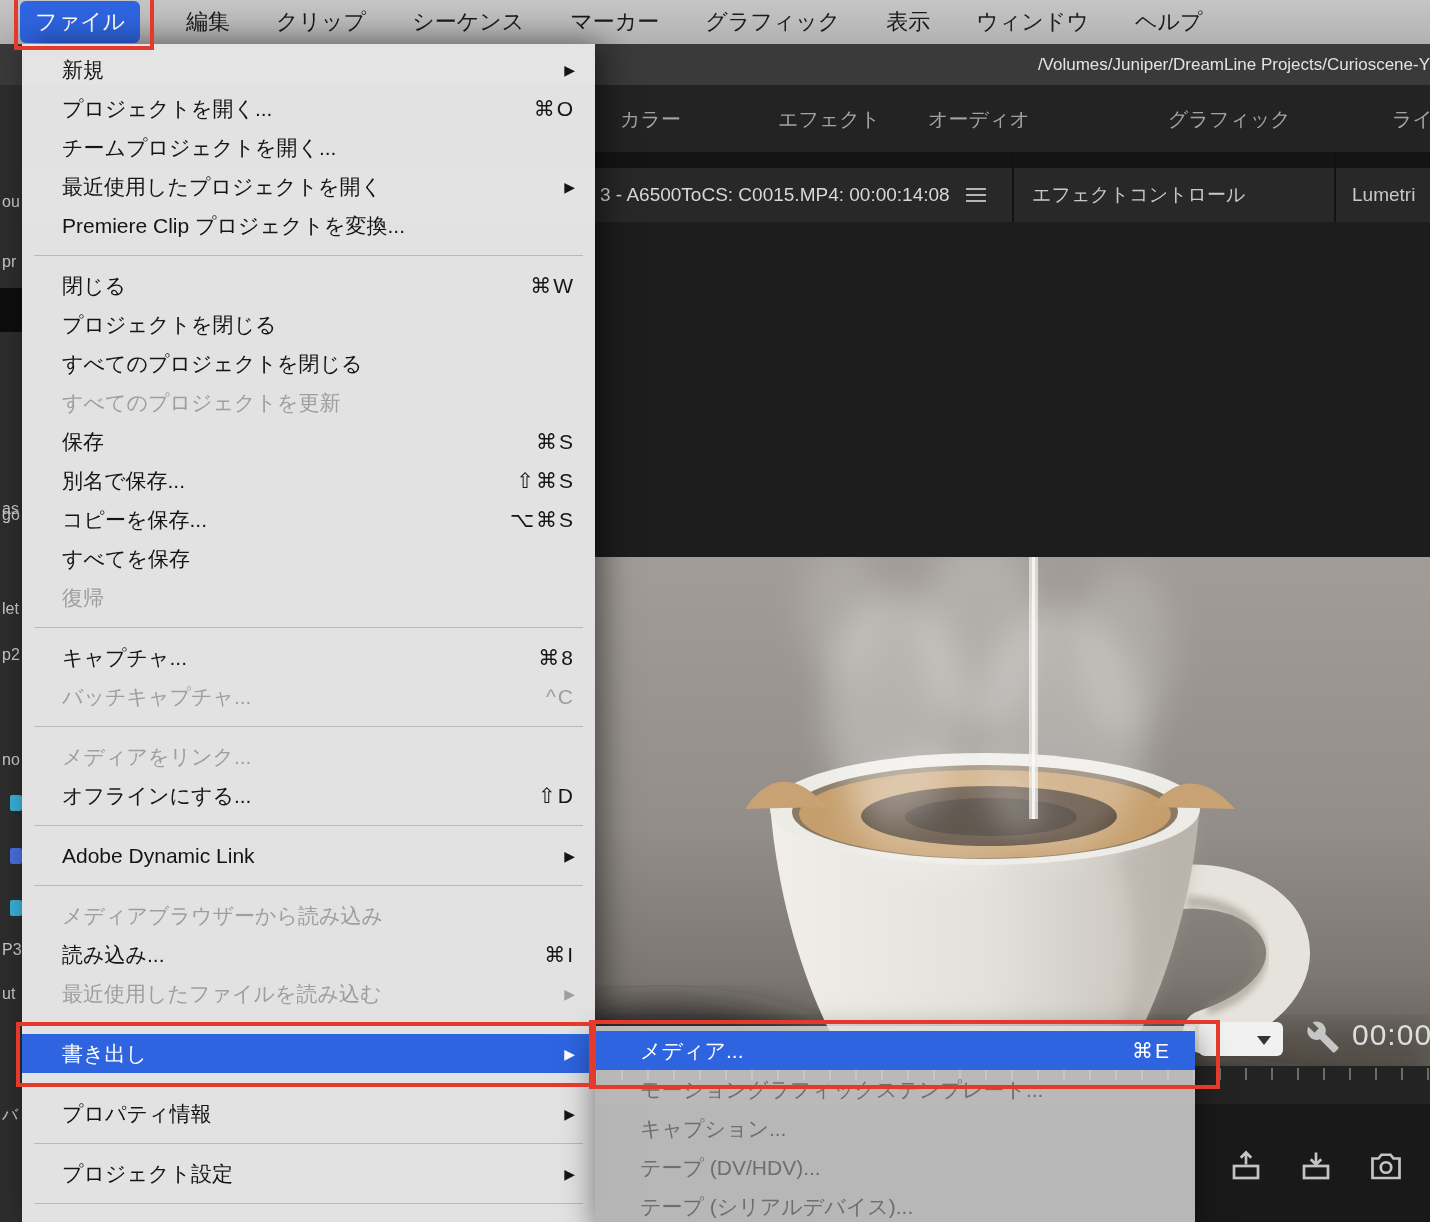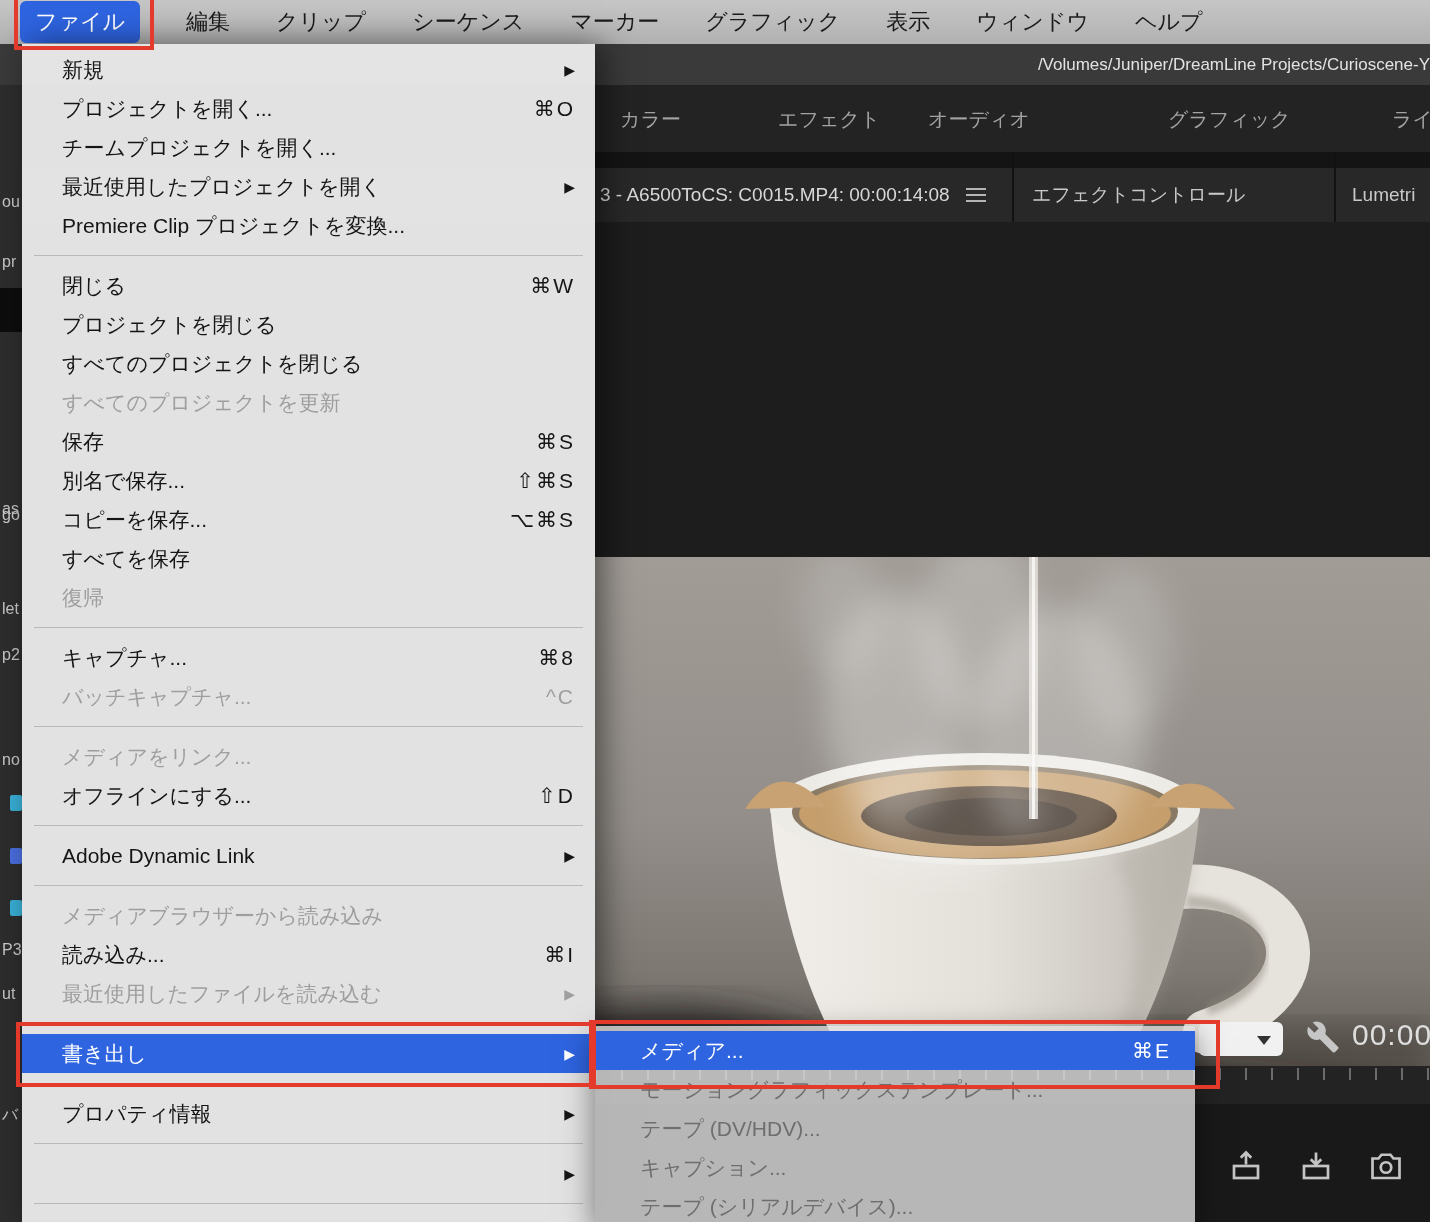--- a/index.html
+++ b/index.html
@@ -322,38 +322,39 @@
         <span class="lbl">書き出し</span>
         <span class="arr">▶</span>
       </div>
       <div class="sep"></div>
       <div class="menu-row">
         <span class="lbl">プロパティ情報</span>
         <span class="arr">▶</span>
       </div>
       <div class="sep"></div>
       <div class="menu-row">
+        <span class="lbl">プロジェクト設定</span>
         <span class="arr">▶</span>
       </div>
       <div class="sep"></div>
     </div>
 
   <div class="submenu">
       <div class="menu-row hl">
         <span class="lbl">メディア...</span>
         <span class="sc">⌘E</span>
       </div>
       <div class="menu-row disabled">
         <span class="lbl">モーショングラフィックステンプレート...</span>
       </div>
       <div class="menu-row disabled">
+        <span class="lbl">キャプション...</span>
+      </div>
+      <div class="menu-row disabled">
         <span class="lbl">テープ (DV/HDV)...</span>
-      </div>
-      <div class="menu-row disabled">
-        <span class="lbl">キャプション...</span>
       </div>
       <div class="menu-row disabled">
         <span class="lbl">テープ (シリアルデバイス)...</span>
       </div>
     </div>
 
   <div class="redbox" id="rb-file"></div>
   <div class="redbox" id="rb-export"></div>
   <div class="redbox" id="rb-media"></div>
 

